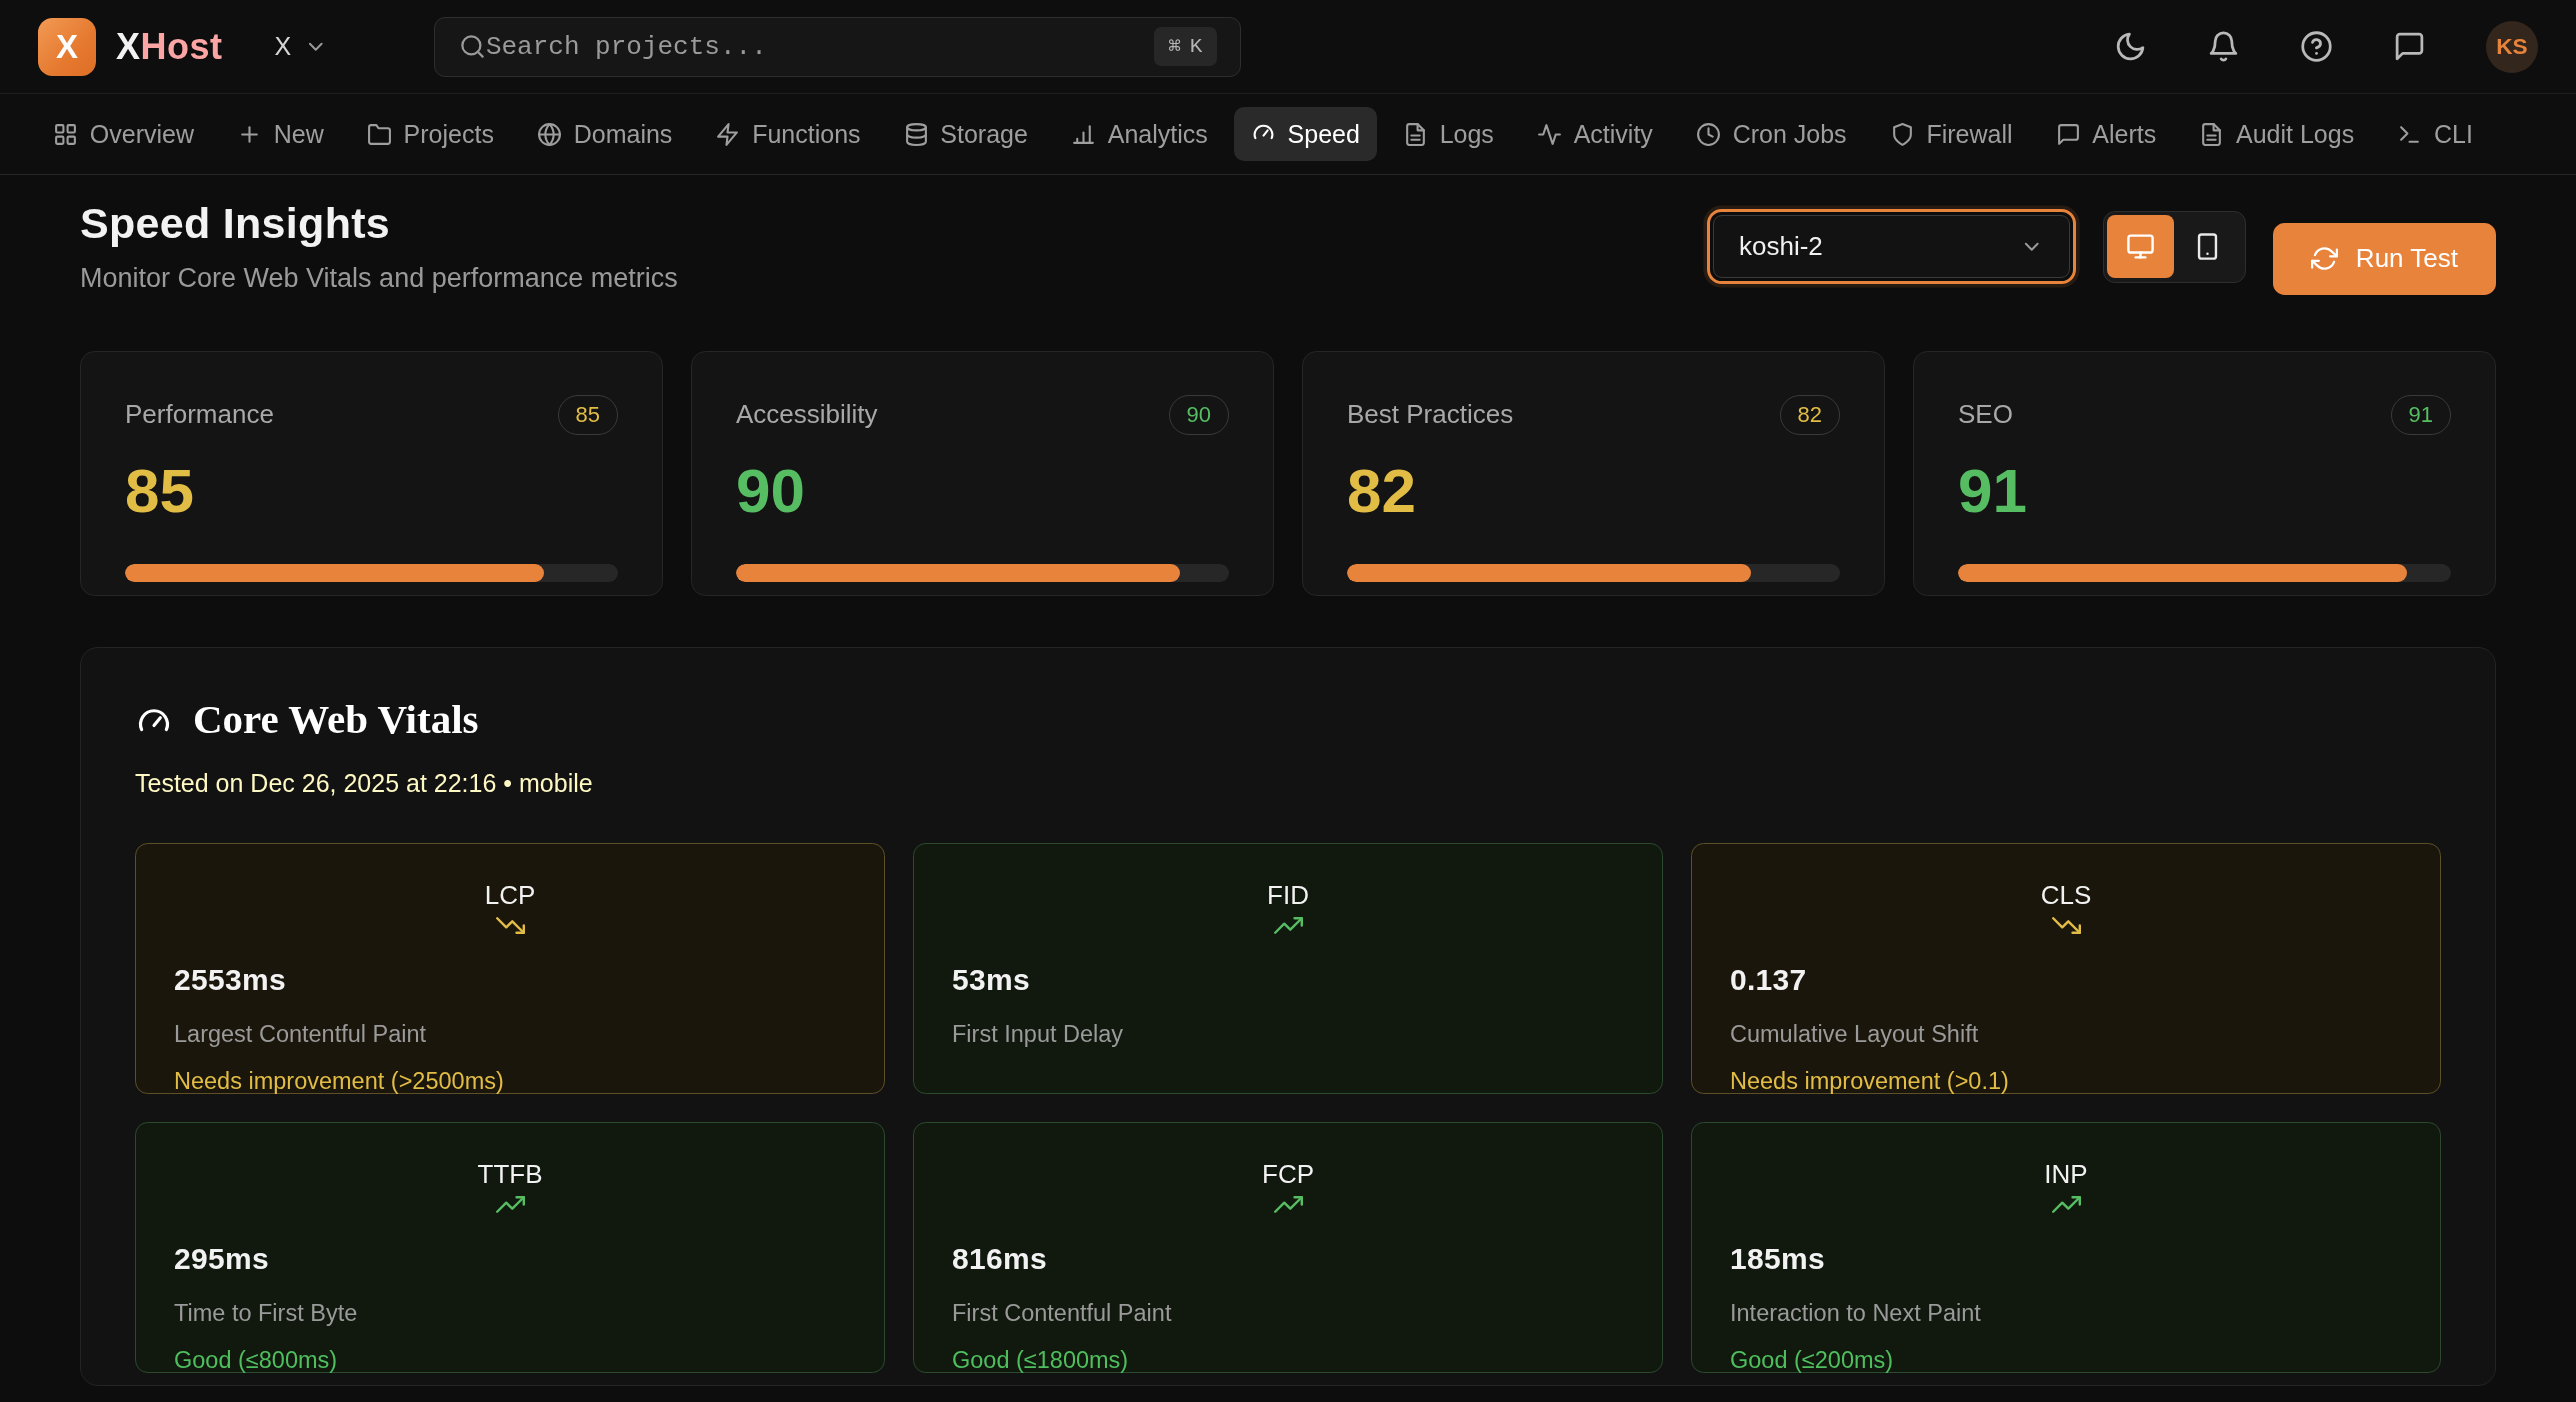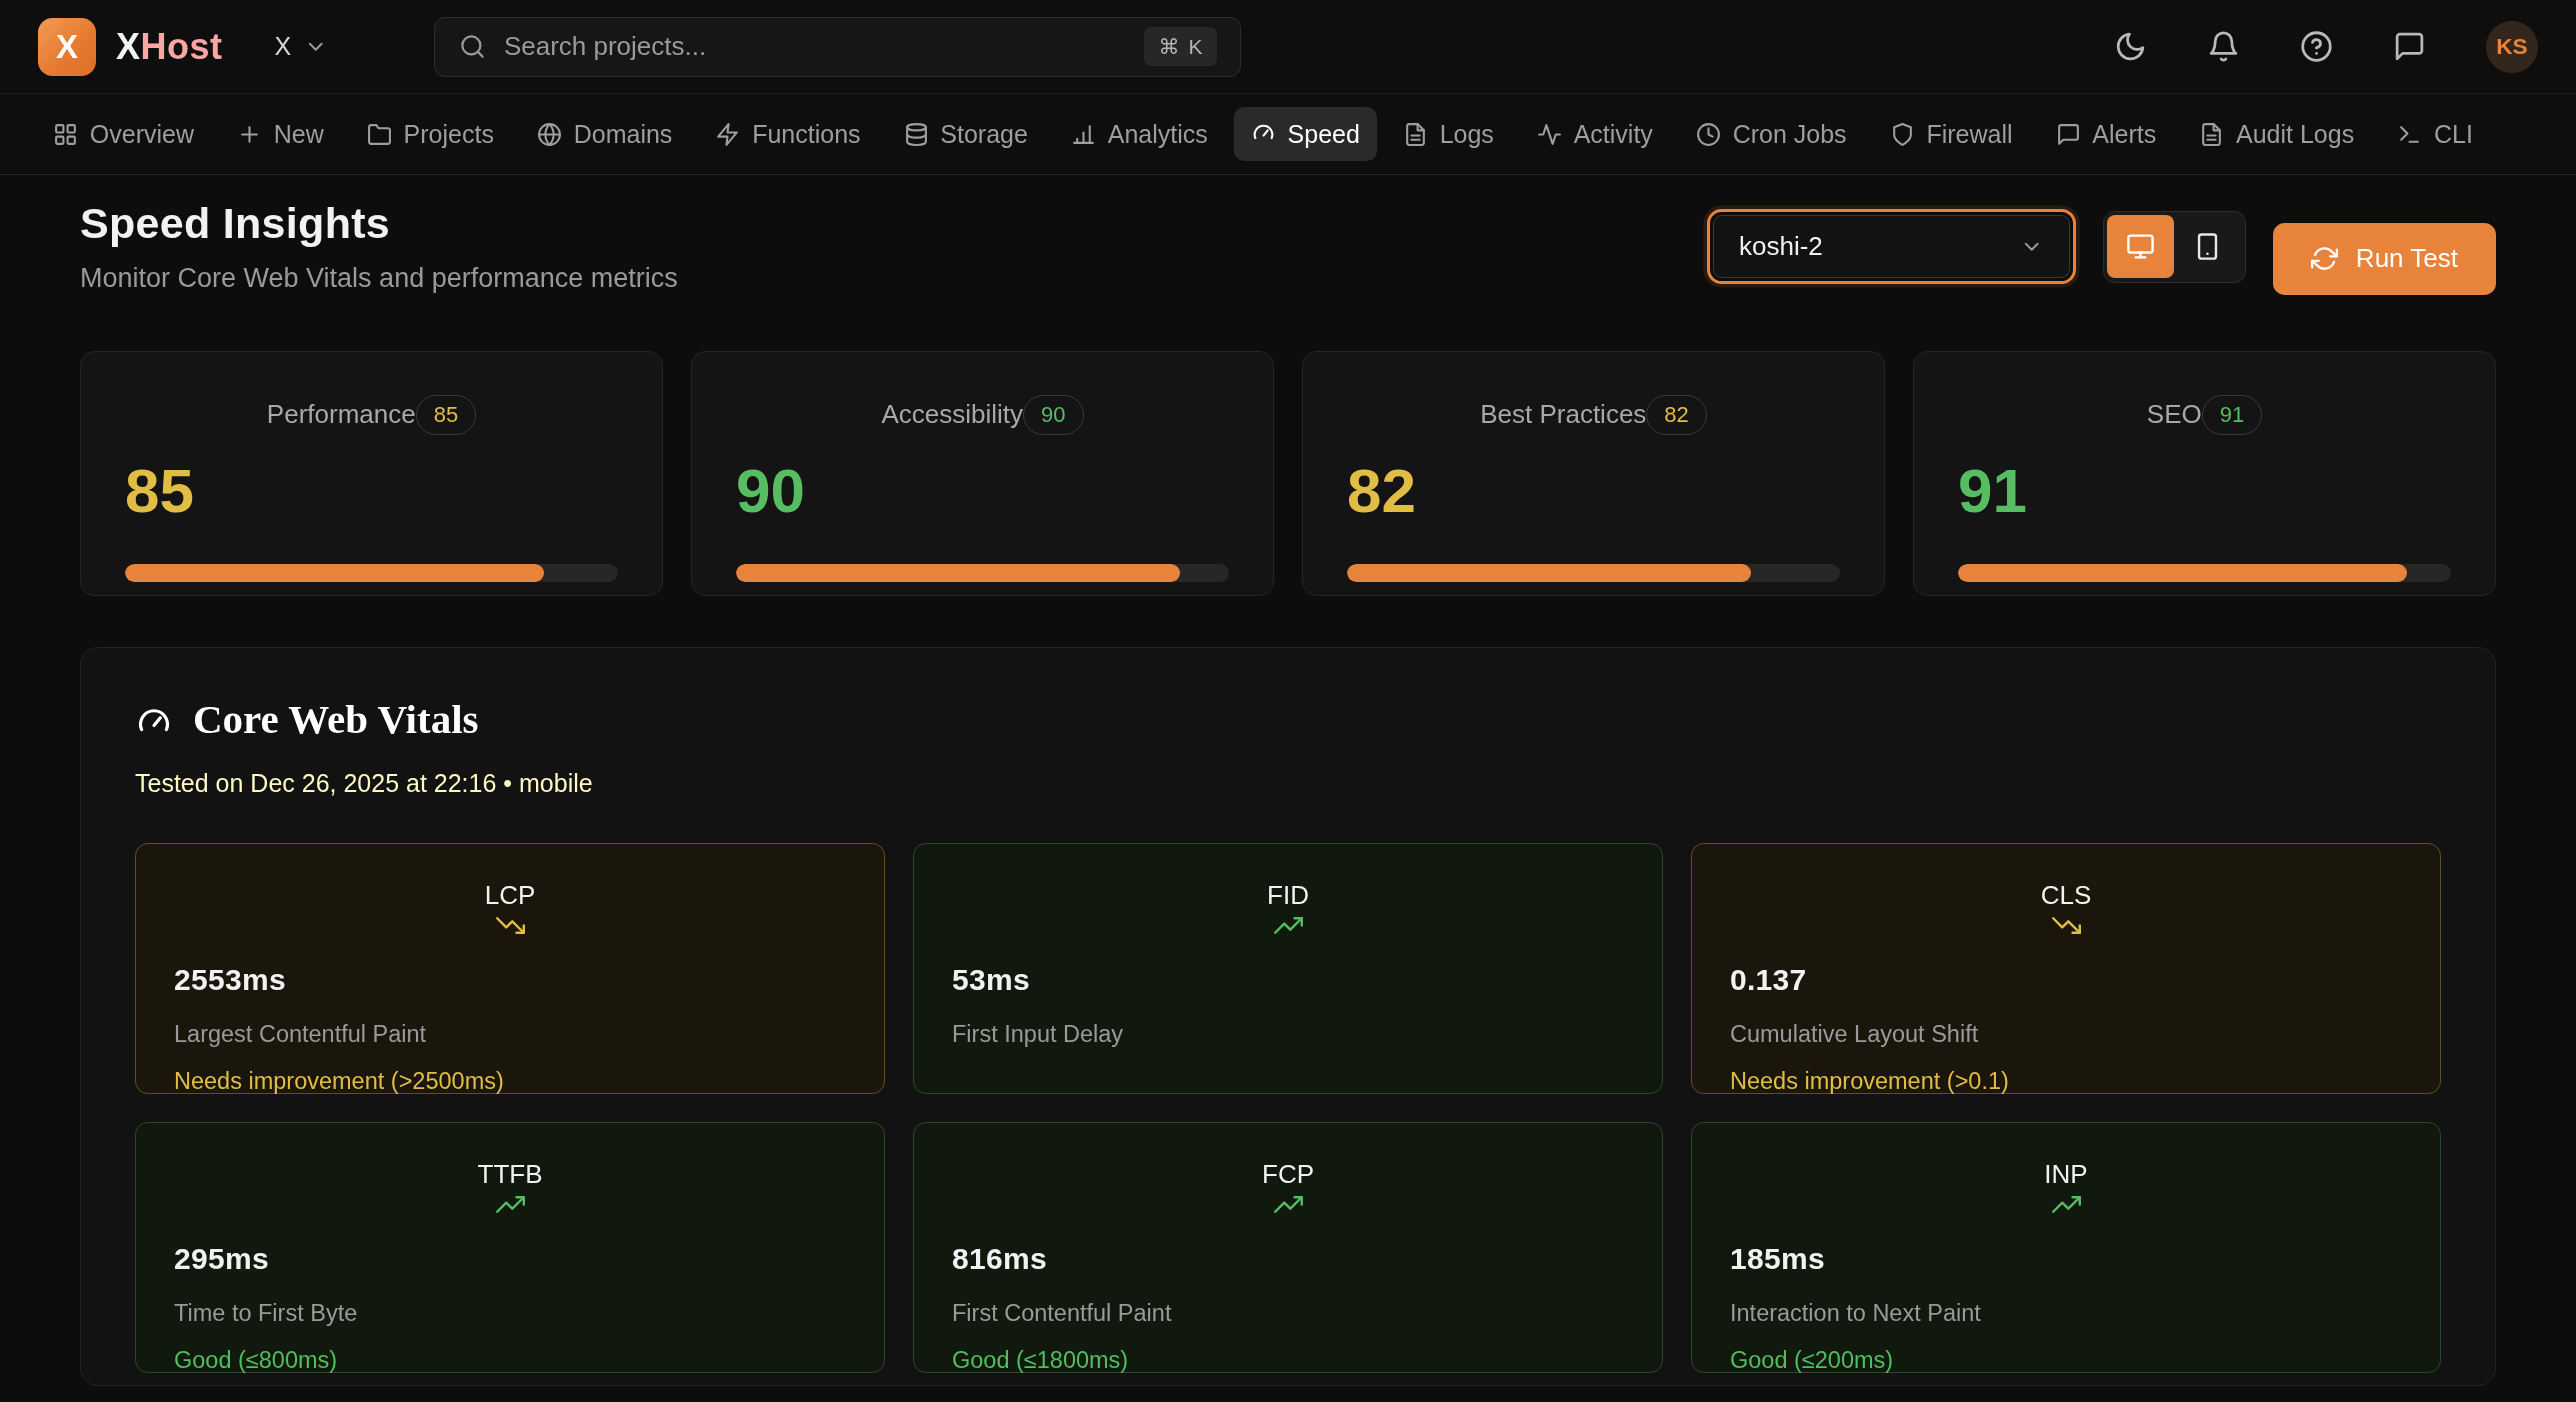--- a/index.html
+++ b/index.html
@@ -22,21 +22,21 @@
     display: flex; align-items: center; justify-content: center;
     color: #fff; font-size: 33px; font-weight: bold;
   }
   .brand { margin-left: 20px; font-size: 36px; font-weight: bold; letter-spacing: 0.5px; }
   .brand .brand-rest { color: #fca5a5; }
   .workspace { margin-left: 52px; display: flex; align-items: center; gap: 12.7px; color: #d6d6d6; font-size: 25px; cursor: pointer; }
   .workspace svg { color: #9a9a9a; }
   .search {
     margin-left: 107px; width: 807px; height: 60px;
     background: #161616; border: 0.9px solid #2e2e2e; border-radius: 11px;
-    display: flex; align-items: center; padding: 0 23.5px; gap: 18px;
+    display: flex; align-items: center; padding: 0 23.5px;  font-family: Liberation Mono, monospace;
   }
   .search input {
     flex: 1; background: transparent; border: none; outline: none;
     color: #e8e8e8; font-size: 26px; font-family: inherit;
   }
   .search input::placeholder { color: #9a9a9a; }
   .kbd {
     background: #272727; border-radius: 7.2px; padding: 7.2px 14.5px;
     color: #b5b5b5; font-size: 21px; display: flex; align-items: center; gap: 9px;
   }
@@ -91,21 +91,21 @@
     background: #e8833c; color: #fff; font-size: 26px; font-family: inherit;
     display: flex; align-items: center; gap: 18px; cursor: pointer; margin-top: 24px;
   }
 
   
   .score-grid { margin-top: 56px; display: grid; grid-template-columns: repeat(4, 1fr); gap: 28px; }
   .score-card {
     background: #141414; border: 0.9px solid #262626; border-radius: 14.5px;
     padding: 43px 44px 42px; height: 245px;
   }
-  .score-top { display: flex; align-items: center; justify-content: center; }
+  .score-top { display: flex; align-items: center; justify-content: space-between; }
   .score-label { font-size: 26px; color: #a8a8a8; }
   .score-badge {
     border: 0.9px solid #3a3a3a; border-radius: 904px; padding: 6.3px 17px;
     font-size: 22px;
   }
   .score-number { margin-top: 25px; font-size: 62px; font-weight: bold; line-height: 1; }
   .yellow { color: #e2bd45; }
   .green  { color: #56bd63; }
   .bar-track { margin-top: 42px; height: 18px; border-radius: 9px; background: #272727; overflow: hidden; }
   .bar-fill { height: 100%; border-radius: 9px; background: #e8833c; }

